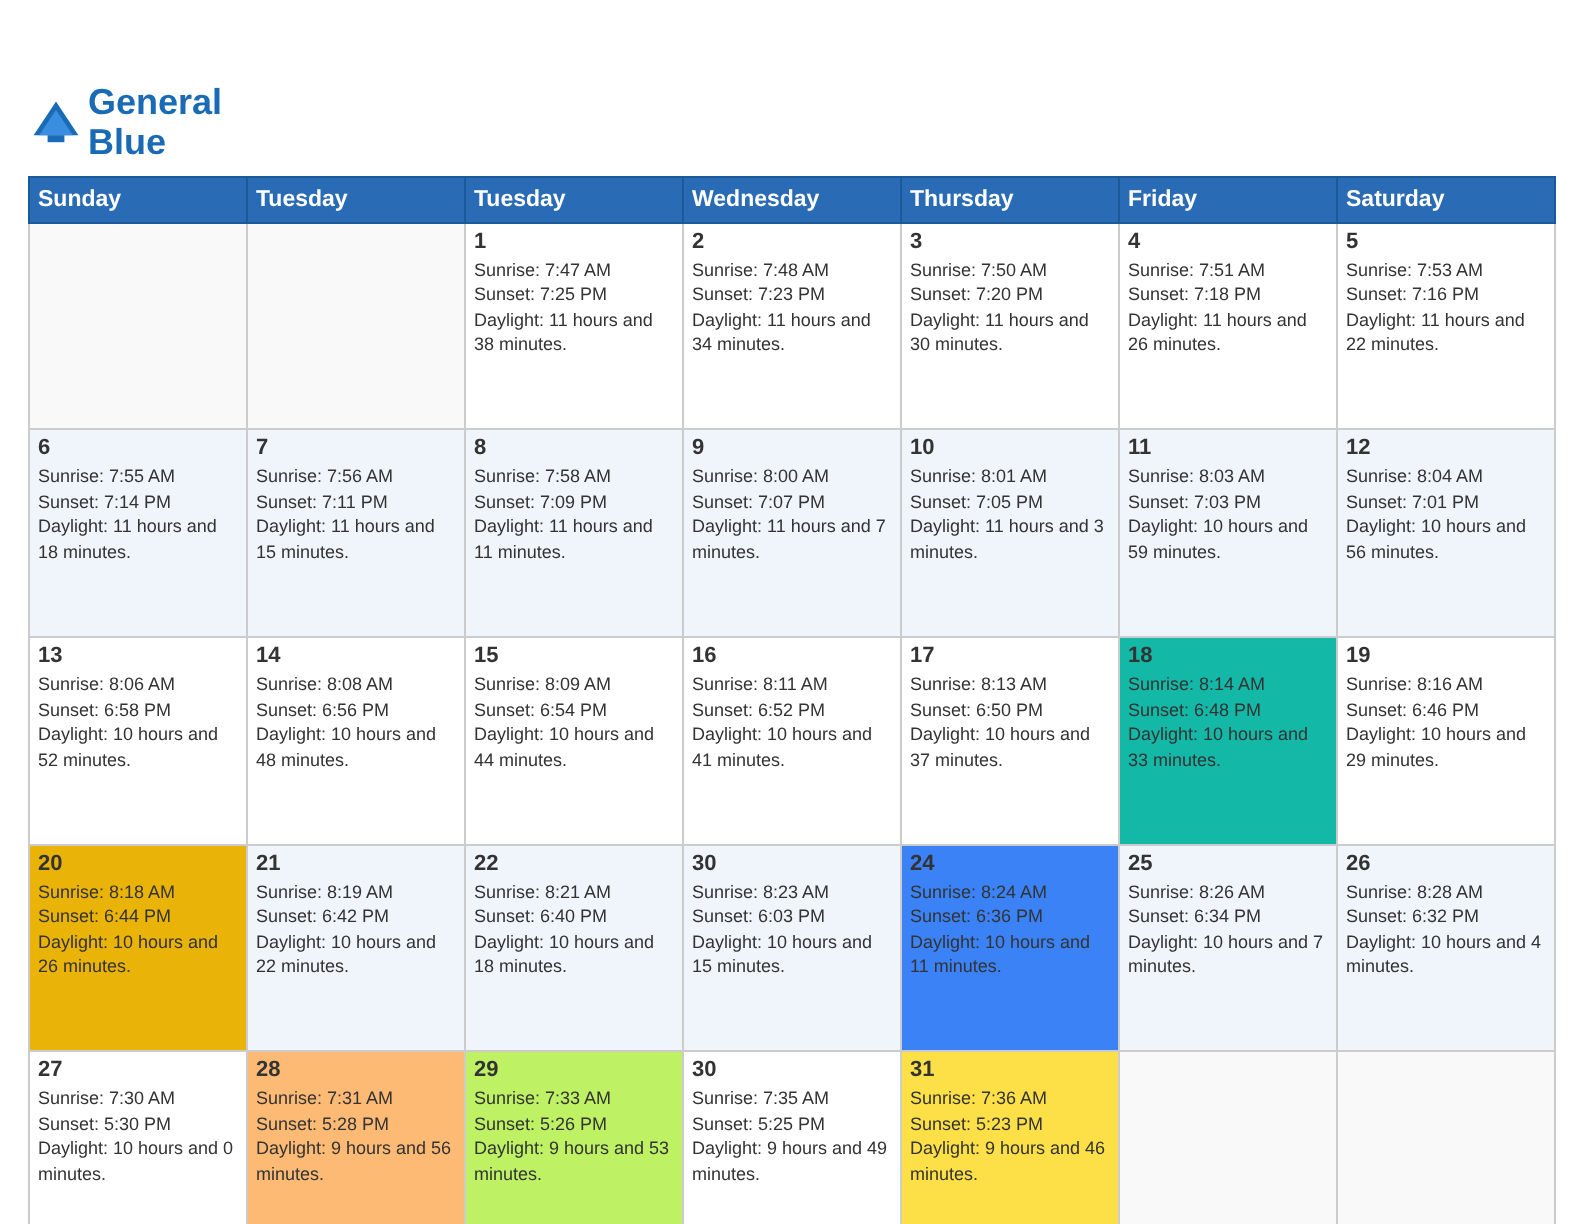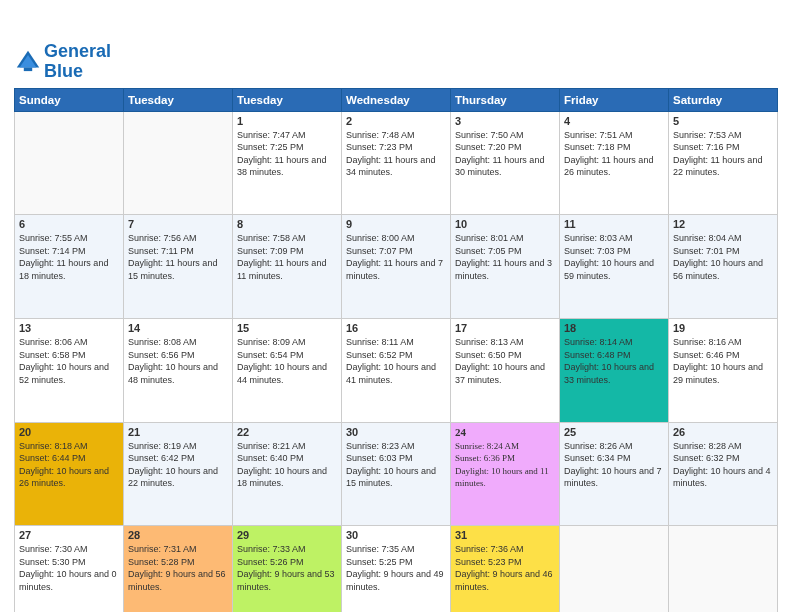--- a/index.html
+++ b/index.html
@@ -275,21 +275,21 @@
             <div class="day-info" style="white-space: pre-line;">Sunrise: 8:21 AM
 Sunset: 6:40 PM
 Daylight: 10 hours and 18 minutes.</div>
           </td>
           <td style="background: rgb(240, 245, 251);">
             <div class="day-num">30</div>
             <div class="day-info" style="white-space: pre-line;">Sunrise: 8:23 AM
 Sunset: 6:03 PM
 Daylight: 10 hours and 15 minutes.</div>
           </td>
-          <td style="background: #f0abfc; font-family: Liberation Serif, serif;">
+          <td style="background: #3b82f6;">
             <div class="day-num">24</div>
             <div class="day-info" style="white-space: pre-line;">Sunrise: 8:24 AM
 Sunset: 6:36 PM
 Daylight: 10 hours and 11 minutes.</div>
           </td>
           <td style="background: rgb(240, 245, 251);">
             <div class="day-num">25</div>
             <div class="day-info" style="white-space: pre-line;">Sunrise: 8:26 AM
 Sunset: 6:34 PM
 Daylight: 10 hours and 7 minutes.</div>

